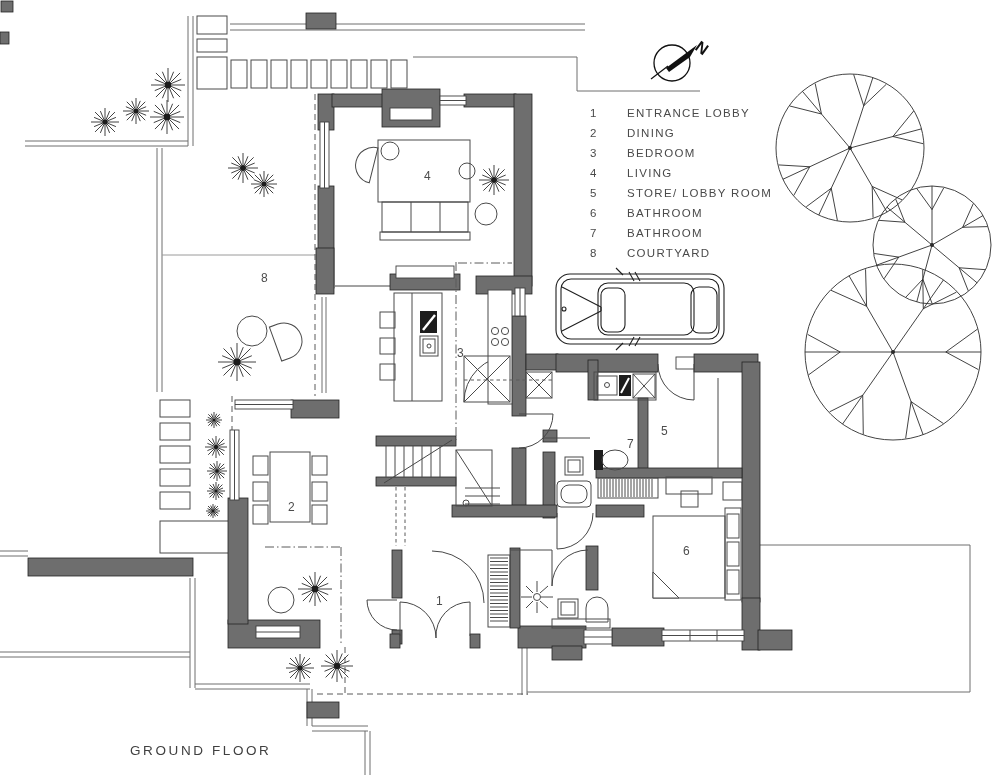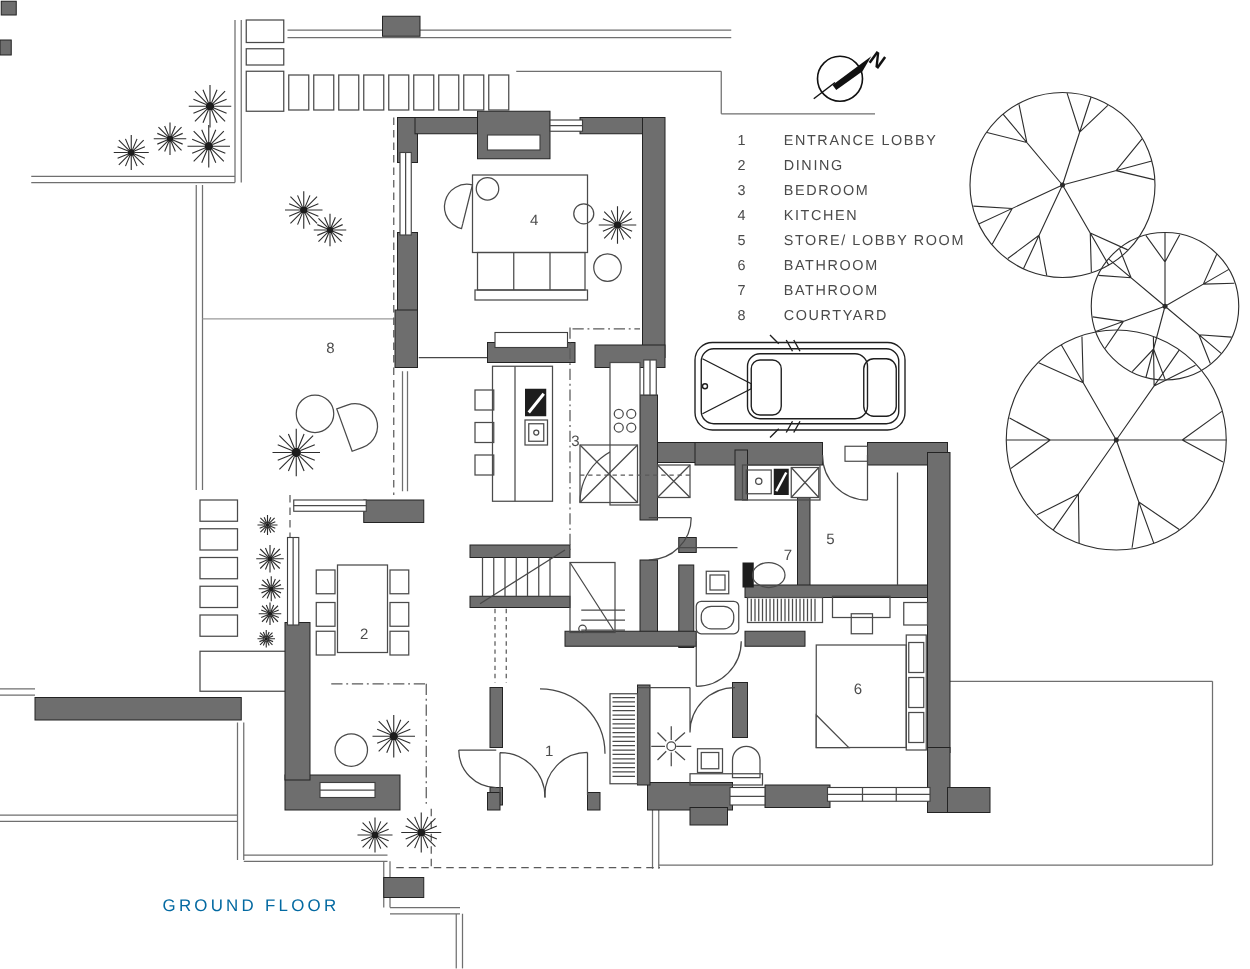--- a/index.html
+++ b/index.html
@@ -19,21 +19,21 @@
   .ddt{stroke:#5a5a5a;stroke-width:1;fill:none;stroke-dasharray:9 3 1.5 3}
   .veg{stroke:#2e2e2e;stroke-width:.9;fill:none}
   .carl{stroke:#1f1f1f;stroke-width:1.1;fill:none}
   .dark{fill:#1d1d1d;stroke:none}
   text.rm{font-size:12px;fill:#4c4c4c;font-family:"Liberation Sans",sans-serif}
   text.north-n{font-size:16px;font-weight:bold;fill:#111;font-family:"Liberation Sans",sans-serif}
   
   .legend{position:absolute;left:590px;top:103px;color:#4a4a4a;font-size:11.5px;letter-spacing:1.3px}
   .lrow{display:flex;height:20px;align-items:center;white-space:nowrap}
   .lnum{display:inline-block;width:37px}
-  .title{position:absolute;left:130px;top:717px;font-size:13.5px;letter-spacing:2.6px;color:#0369a1}
+  .title{position:absolute;left:130px;top:743px;font-size:13.5px;letter-spacing:2.6px;color:#404040}
 </style>
 </head>
 <body>
 
 <div class="stage">
 
 <svg width="1000" height="775" viewBox="0 0 1000 775">
   <defs>
     <g id="tb">
       <path vector-effect="non-scaling-stroke" class="veg" d="M0,0 L0,-1 M0,-0.6 L-0.26,-0.96 M0,-0.6 L0.2,-0.97"></path>
@@ -375,21 +375,21 @@
     <div class="lrow">
         <span class="lnum">2</span>
         <span>DINING</span>
       </div>
     <div class="lrow">
         <span class="lnum">3</span>
         <span>BEDROOM</span>
       </div>
     <div class="lrow">
         <span class="lnum">4</span>
-        <span>KITCHEN</span>
+        <span>LIVING</span>
       </div>
     <div class="lrow">
         <span class="lnum">5</span>
         <span>STORE/ LOBBY ROOM</span>
       </div>
     <div class="lrow">
         <span class="lnum">6</span>
         <span>BATHROOM</span>
       </div>
     <div class="lrow">

